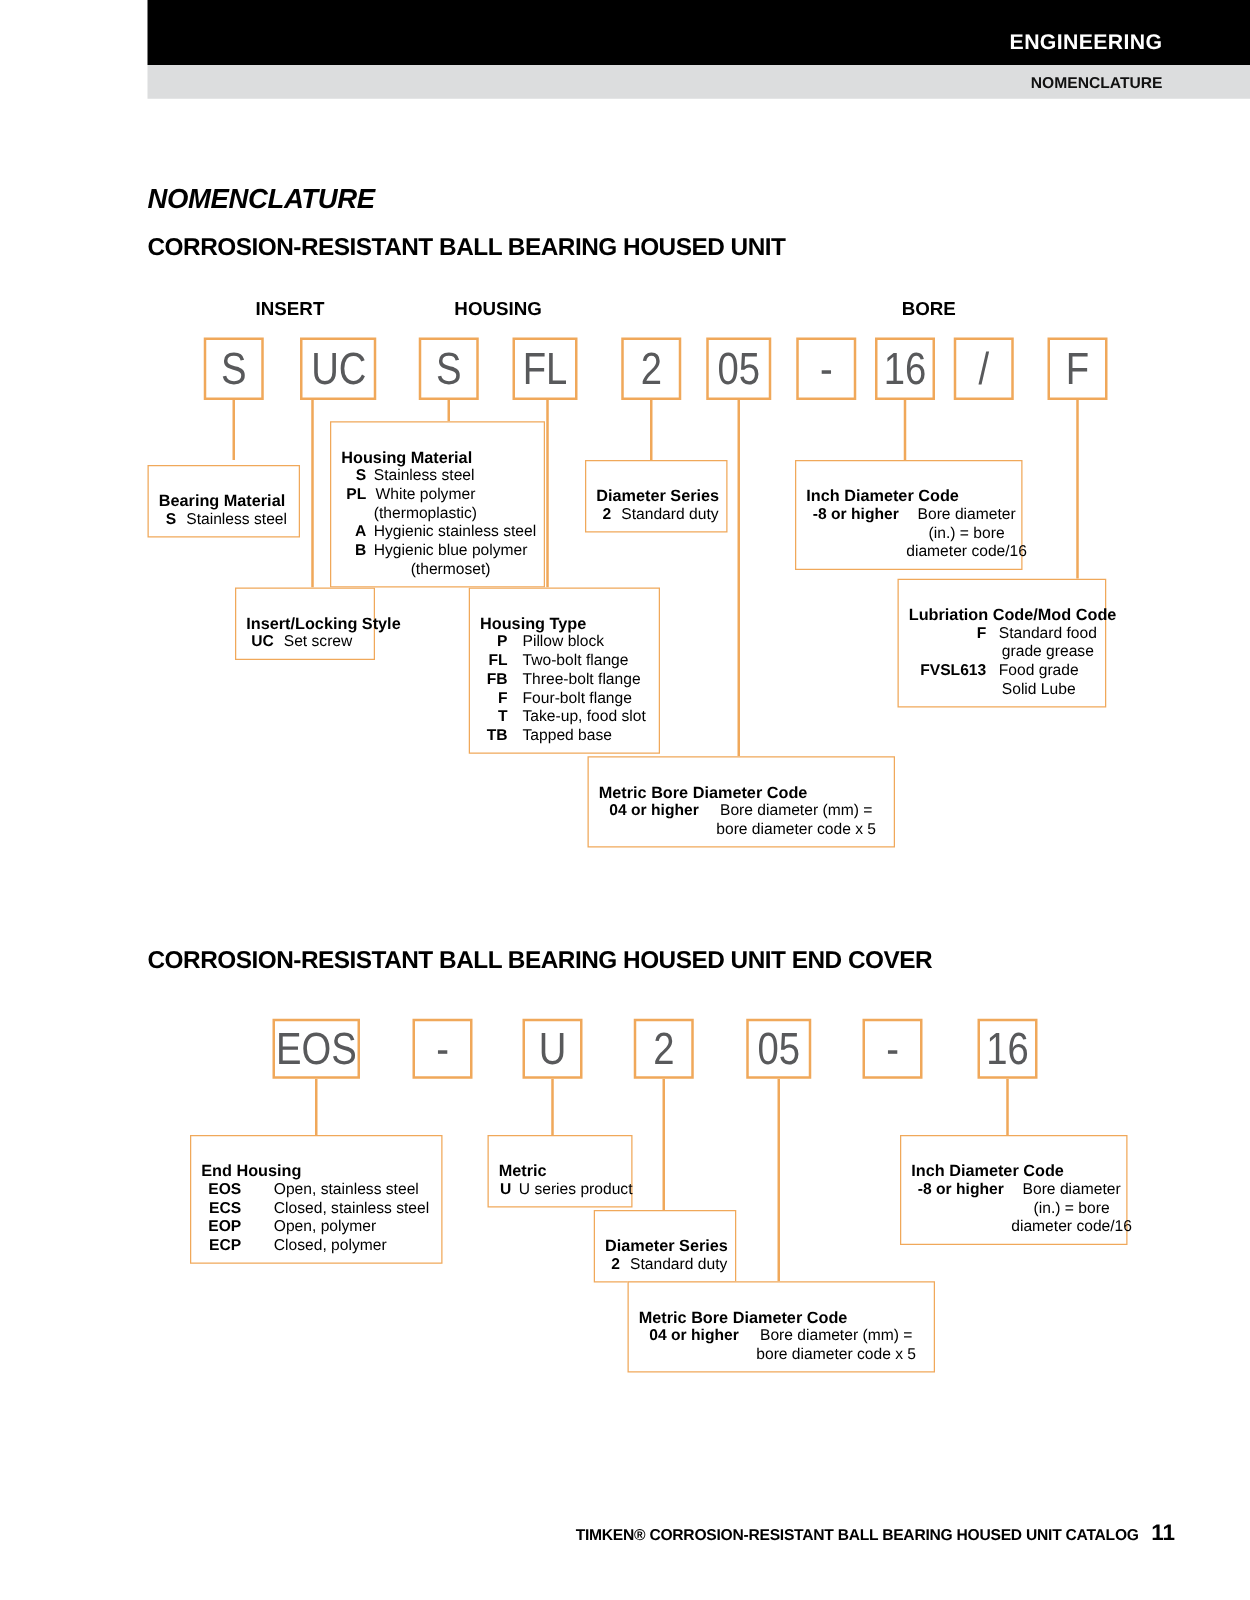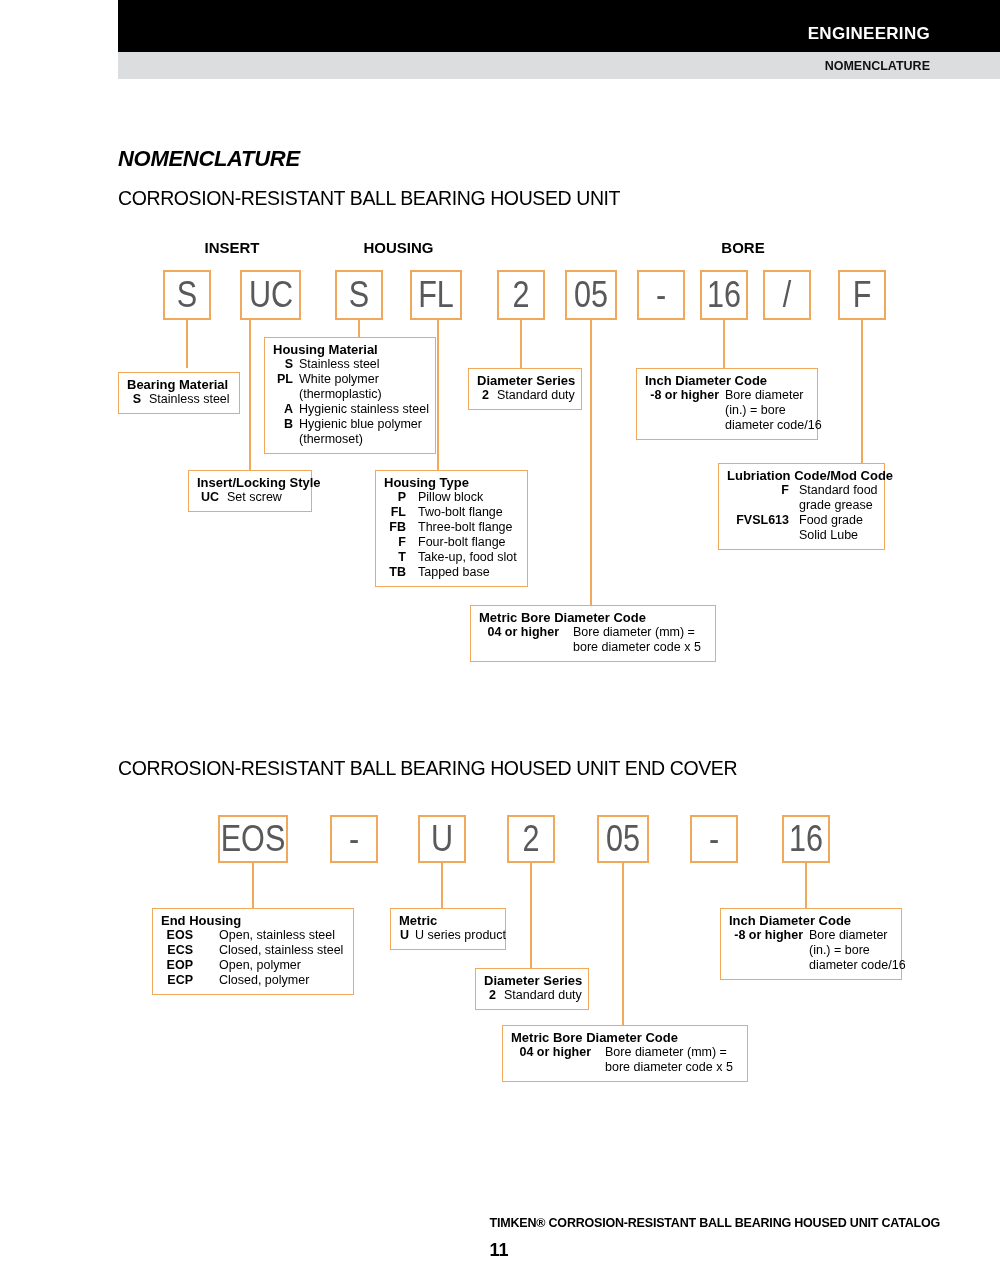--- a/index.html
+++ b/index.html
@@ -12,46 +12,46 @@
               padding:0 70px 8px 0;box-sizing:border-box;}
   .band-black span{color:#fff;font-weight:bold;font-size:17px;letter-spacing:.3px;padding-left:33px;}
   .band-gray{position:absolute;left:118px;top:52px;right:0;height:27px;
              background:var(--band_gray,#DCDDDE);display:flex;justify-content:flex-end;
              align-items:center;padding-right:70px;box-sizing:border-box;}
   .band-gray span{font-weight:bold;font-size:12.5px;color:#111;}
 
   
   .page-title{position:absolute;left:118px;top:146px;font-style:italic;font-weight:bold;
               font-size:22px;letter-spacing:-.3px;}
-  .sec-heading{position:absolute;font-weight:normal;font-size:19.5px;letter-spacing:-.4px;white-space:nowrap;}
+  .sec-heading{position:absolute;font-weight:bold;font-size:19.5px;letter-spacing:-.4px;white-space:nowrap;}
 
   
   .glabel{position:absolute;top:239px;font-weight:bold;font-size:15px;text-align:center;}
 
   
   .cbox{position:absolute;border:2px solid var(--accent,#F0A85A);background:#fff;
         display:flex;align-items:center;justify-content:center;box-sizing:border-box;}
   .r1{top:270px;height:50px;}
   .r2{top:815px;height:48px;}
   .cbox span{font-size:36px;color:var(--code_text,#58595B);transform:scaleX(.85);white-space:nowrap;}
 
   
   .vline{position:absolute;width:1.5px;background:var(--accent,#F0A85A);}
 
   
   .callout{position:absolute;border:1.5px solid var(--accent,#F0A85A);background:#fff;
-           box-sizing:border-box;padding:4px 8px 6px;font-size:12.5px;line-height:15px;}
+           box-sizing:border-box;padding:20px 8px 6px;font-size:12.5px;line-height:15px;}
   .callout .ct{font-weight:bold;font-size:13px;line-height:15px;white-space:nowrap;}
   .crow{display:flex;gap:var(--gap,8px);}
   .crow .code{font-weight:bold;flex:0 0 auto;width:var(--cw,20px);text-align:right;white-space:pre;}
-  .crow .desc{white-space:pre;}
+  .crow .desc{white-space:pre;text-align:center;}
 
   .caption{position:absolute;left:118px;font-weight:bold;font-size:13.5px;}
 
-  .footer{position:absolute;top:1216px;right:60px;display:flex;align-items:baseline;gap:10px;flex-direction:column;}
+  .footer{position:absolute;top:1216px;right:60px;display:flex;align-items:baseline;gap:10px;}
   .footer .ft{font-weight:bold;font-size:12.5px;letter-spacing:-.2px;}
   .footer .fp{font-weight:bold;font-size:18px;}
 </style>
 </head>
 <body>
 
 <div class="page">
 
   <div class="band-black">
     <span>ENGINEERING</span>
@@ -148,21 +148,21 @@
   <div class="callout" style="left:636px;top:368px;width:182px;--cw:74px;--gap:6px">
     <div class="ct">Inch Diameter Code</div>
     <div class="crow">
         <span class="code">-8 or higher</span>
         <span class="desc">Bore diameter
 (in.) = bore
 diameter code/16</span>
       </div>
   </div>
 
-  <div class="callout" style="left:188px;top:470px;width:124px;--cw:22px">
+  <div class="callout" style="left:188px;top:470px;width:112px;--cw:22px">
     <div class="ct">Insert/Locking Style</div>
     <div class="crow">
         <span class="code">UC</span>
         <span class="desc">Set screw</span>
       </div>
   </div>
 
   <div class="callout" style="left:375px;top:470px;width:153px;--cw:22px;--gap:12px">
     <div class="ct">Housing Type</div>
     <div class="crow">

